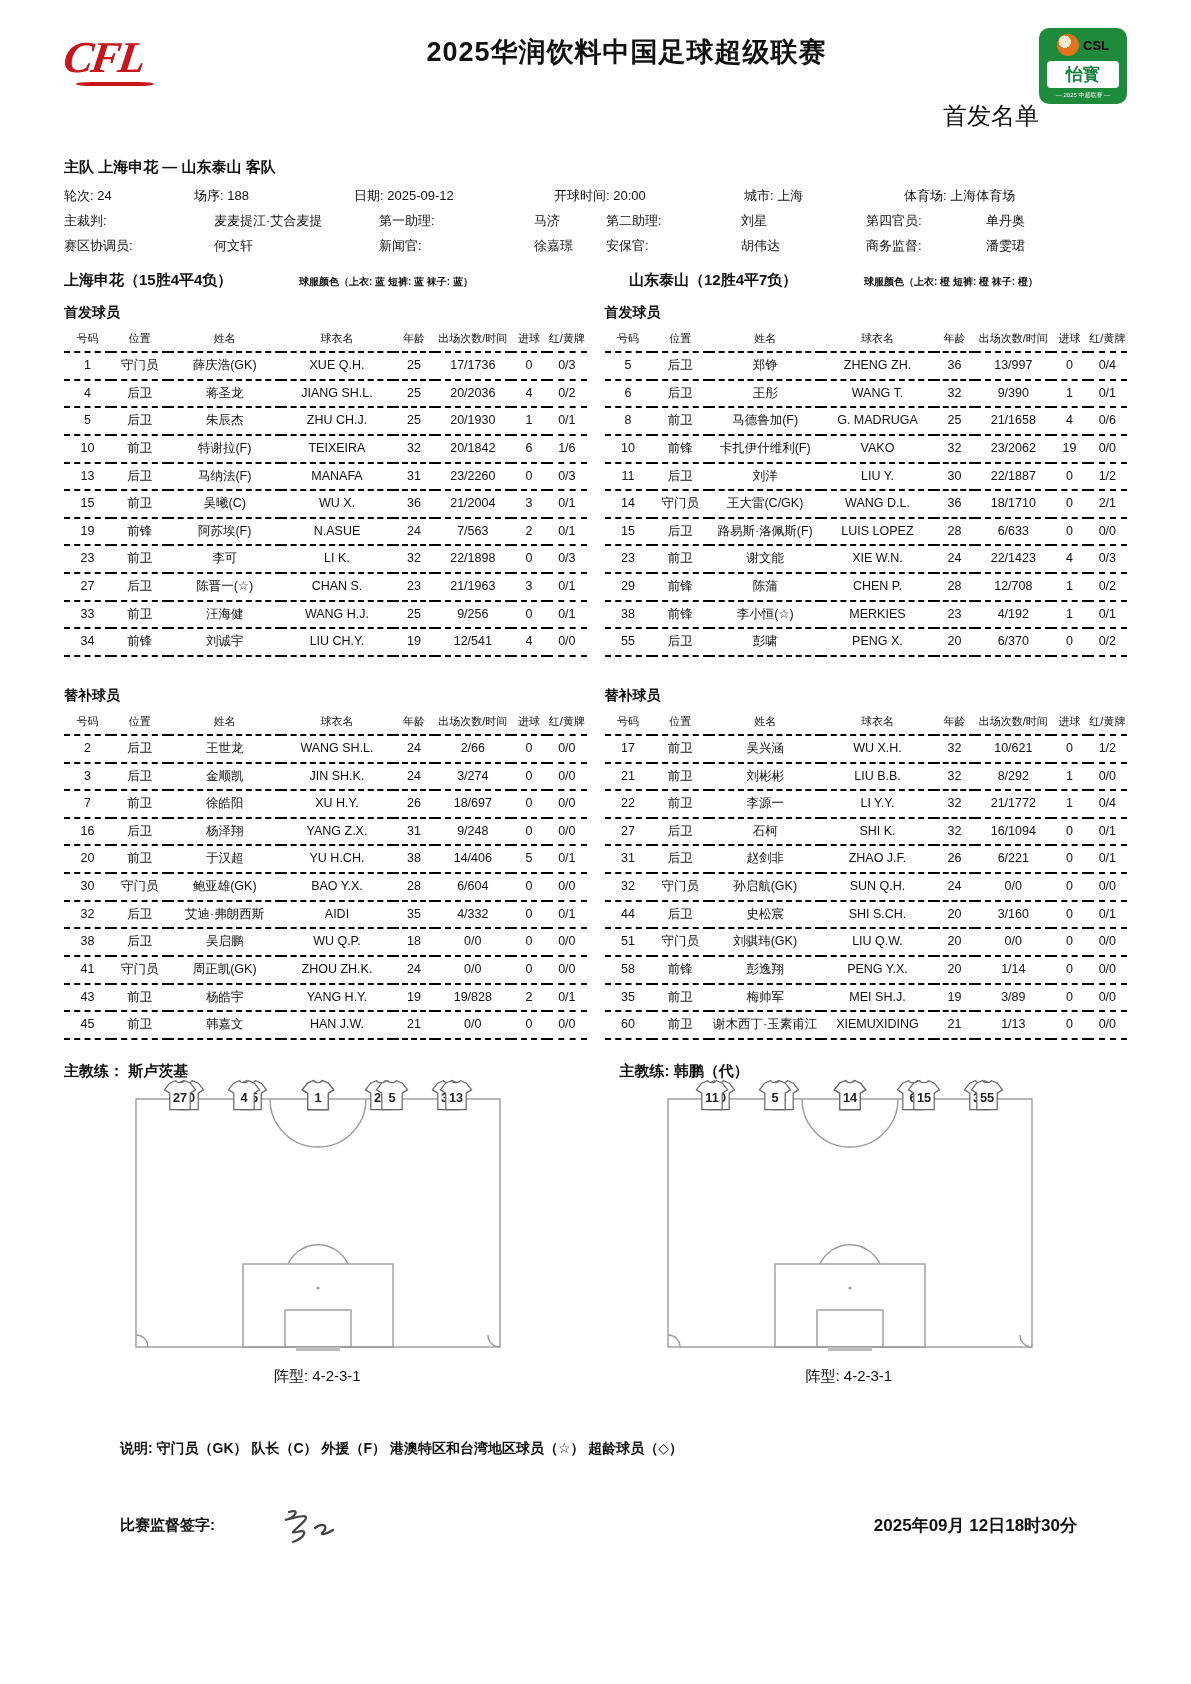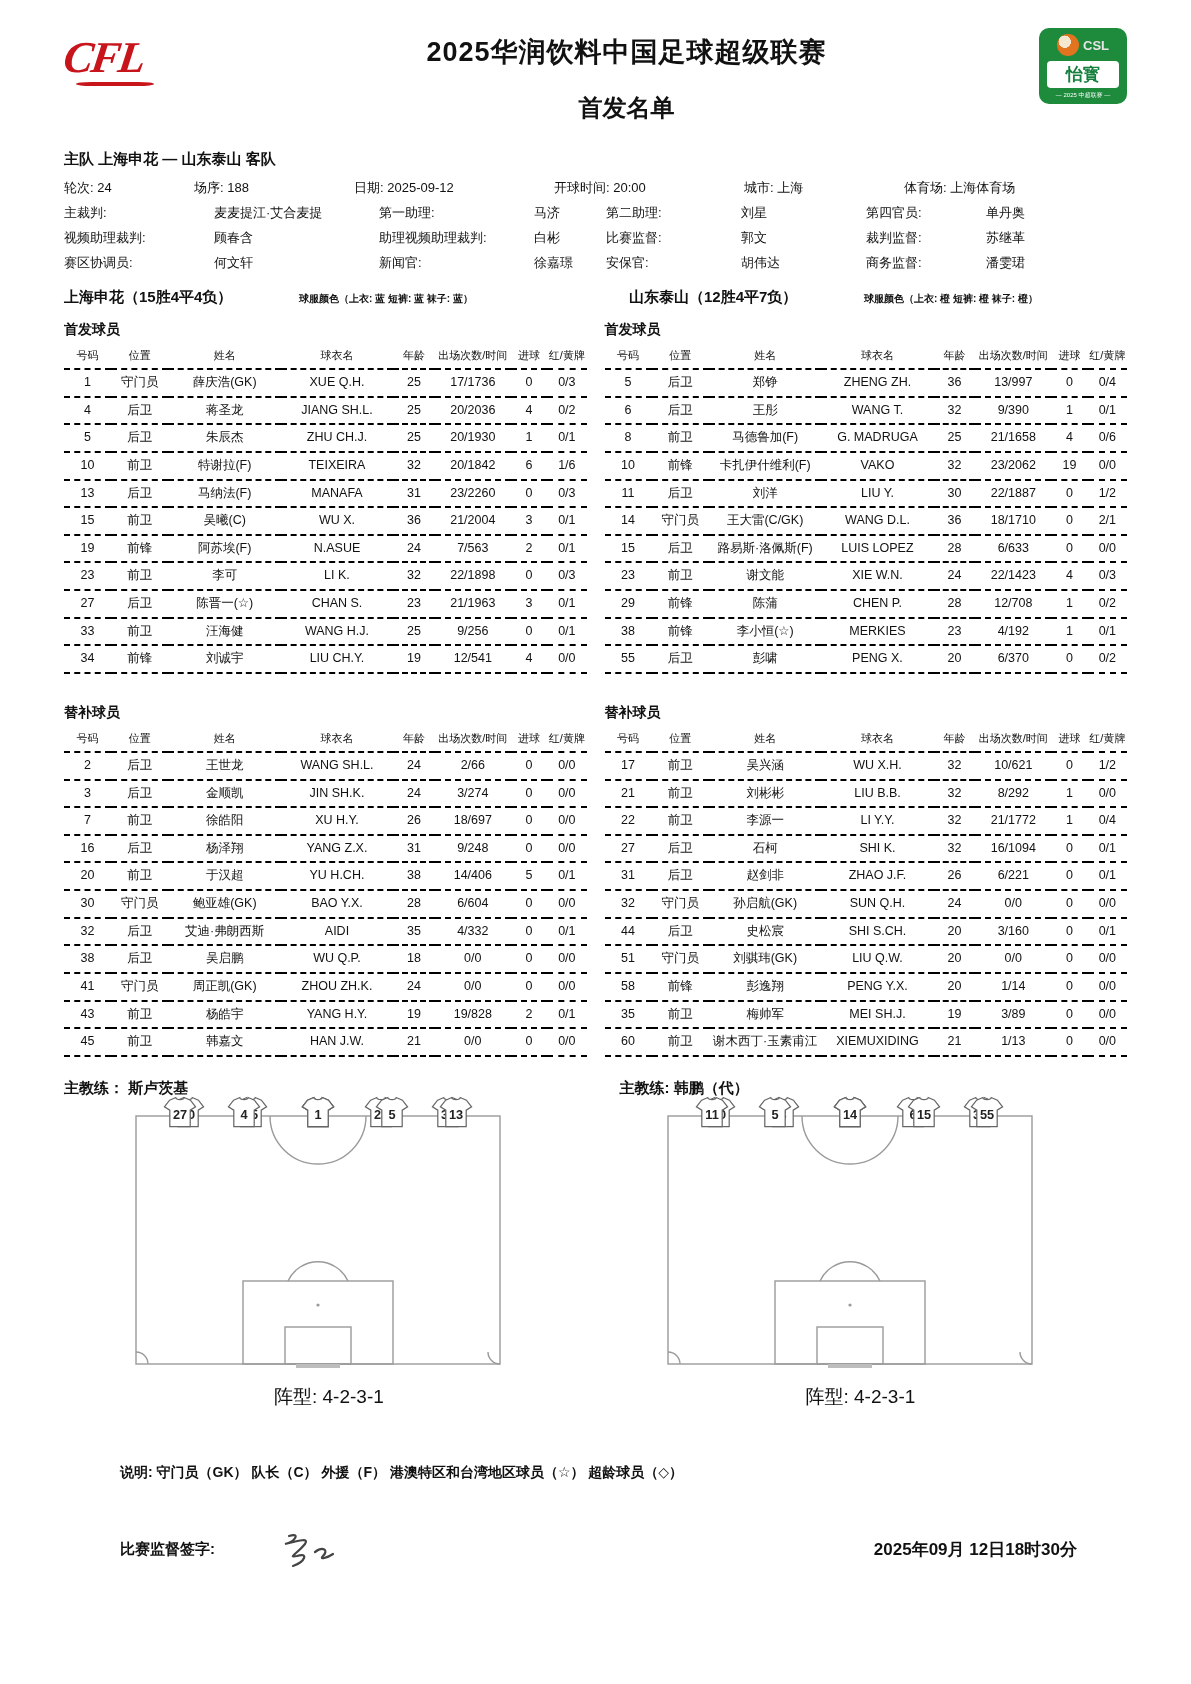--- a/index.html
+++ b/index.html
@@ -6,25 +6,25 @@
   body { width:1191px; font-family:"Liberation Sans","DejaVu Sans",sans-serif; color:#111; }
   .page { width:1191px; min-height:1684px; box-sizing:border-box; padding:28px 64px 10px 64px; position:relative; }
 
   
   .hdr { display:flex; align-items:flex-start; }
   .cfl-logo { width:150px; padding-top:8px; }
   .cfl-text { font-style:italic; font-weight:bold; font-size:44px; color:#c8151c; letter-spacing:-2px; font-family:"Liberation Serif",serif; transform:skewX(-8deg); line-height:1; }
   .cfl-sub { height:4px; width:78px; background:#c8151c; border-radius:40%/100%; margin-top:2px; margin-left:12px; }
   .titles { flex:1; text-align:center; }
   .title-main { font-size:27px; font-weight:bold; letter-spacing:1px; margin-top:6px; }
-  .title-sub { font-size:24px; font-weight:bold; margin-top:22px; }
+  .title-sub { font-size:24px; font-weight:normal; margin-top:30px;text-align:right; }
   .csl-badge { width:88px; background:#1d8a3c; border-radius:10px; padding:6px 6px 4px 6px; box-sizing:border-box; text-align:center; }
   .csl-top { display:flex; align-items:center; justify-content:center; gap:4px; }
   .csl-ball { width:22px; height:22px; border-radius:50%; background:radial-gradient(circle at 35% 35%, #f6e7d0 0 30%, #e2731f 31% 100%); }
-  .csl-txt { color:#e5e5e5; font-weight:bold; font-size:13px; }
+  .csl-txt { color:#000000; font-weight:bold; font-size:13px; }
   .csl-brand { background:#fff; border-radius:4px; margin:5px 2px 3px 2px; padding:2px 0; color:#15803d; font-weight:bold; font-size:17px; }
   .csl-sm { color:#fff; font-size:6px; }
 
   
   .matchup { font-size:15px; font-weight:bold; margin:26px 0 10px 0; }
   .inforow { display:grid; font-size:13px; margin:7px 0; }
   .inforow.r1 { grid-template-columns:130px 160px 200px 190px 160px 1fr; }
   .inforow.rx { grid-template-columns:150px 165px 155px 72px 135px 125px 120px 1fr; }
 
   
@@ -43,21 +43,21 @@
 
   .coachline { display:flex; margin:22px 0 6px 0;gap:48px; }
   .coach { font-size:15px; font-weight:bold; width:50%; }
 
   
   .pitches { display:flex; margin-top:14px; }
   .pitch-half { width:50%; }
   .pitch-wrap { position:relative; width:372px; height:256px; margin-left:68px; }
   .pitch-wrap svg.field { position:absolute; left:0; top:0; }
   .player { position:absolute; width:34px; height:32px; transform:translate(-50%,-50%); }
-  .formation-label { font-size:19px; margin:16px 0 0 210px; }
+  .formation-label { font-size:15px; margin:16px 0 0 210px; }
 
   .notes { font-size:14px; font-weight:bold; margin:54px 0 0 56px; }
 
   .signrow { display:flex; align-items:center; margin:46px 0 0 56px; }
   .sign-label { font-size:15px; font-weight:bold; }
   .sign-squiggle { margin-left:60px; }
   .sign-date { font-size:17px; font-weight:bold; margin-left:auto; margin-right:50px; }
 </style>
 </head>
 <body>
@@ -98,30 +98,20 @@
         <div>主裁判:</div>
         <div>麦麦提江·艾合麦提</div>
         <div>第一助理:</div>
         <div>马济</div>
         <div>第二助理:</div>
         <div>刘星</div>
         <div>第四官员:</div>
         <div>单丹奥</div>
       </div>
       <div class="inforow rx">
-        <div>视频助理裁判:</div>
-        <div>顾春含</div>
-        <div>助理视频助理裁判:</div>
-        <div>白彬</div>
-        <div>比赛监督:</div>
-        <div>郭文</div>
-        <div>裁判监督:</div>
-        <div>苏继革</div>
-      </div>
-      <div class="inforow rx">
         <div>赛区协调员:</div>
         <div>何文轩</div>
         <div>新闻官:</div>
         <div>徐嘉璟</div>
         <div>安保官:</div>
         <div>胡伟达</div>
         <div>商务监督:</div>
         <div>潘雯珺</div>
       </div>
     </div>

